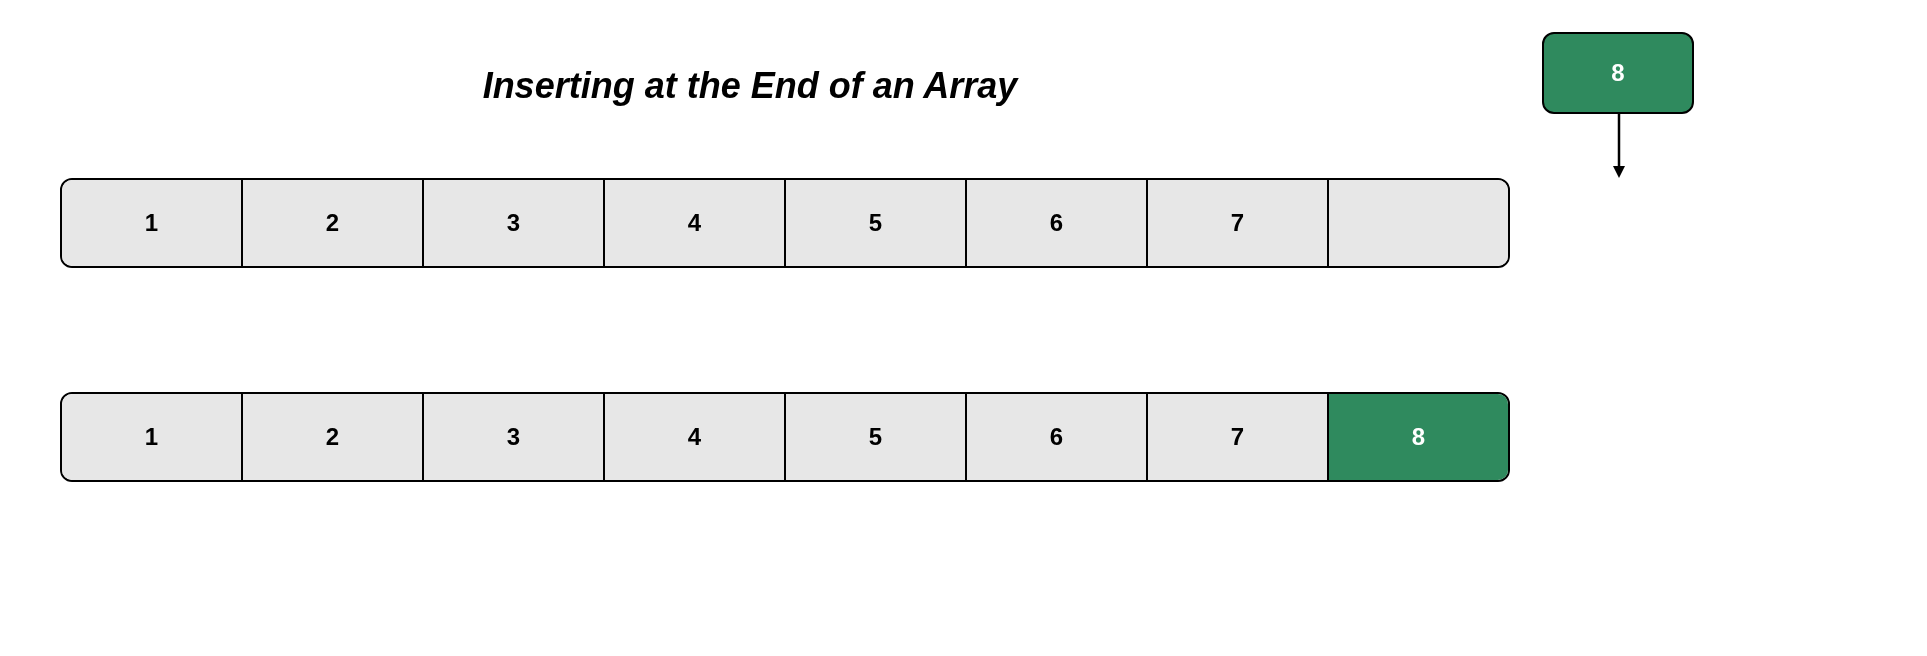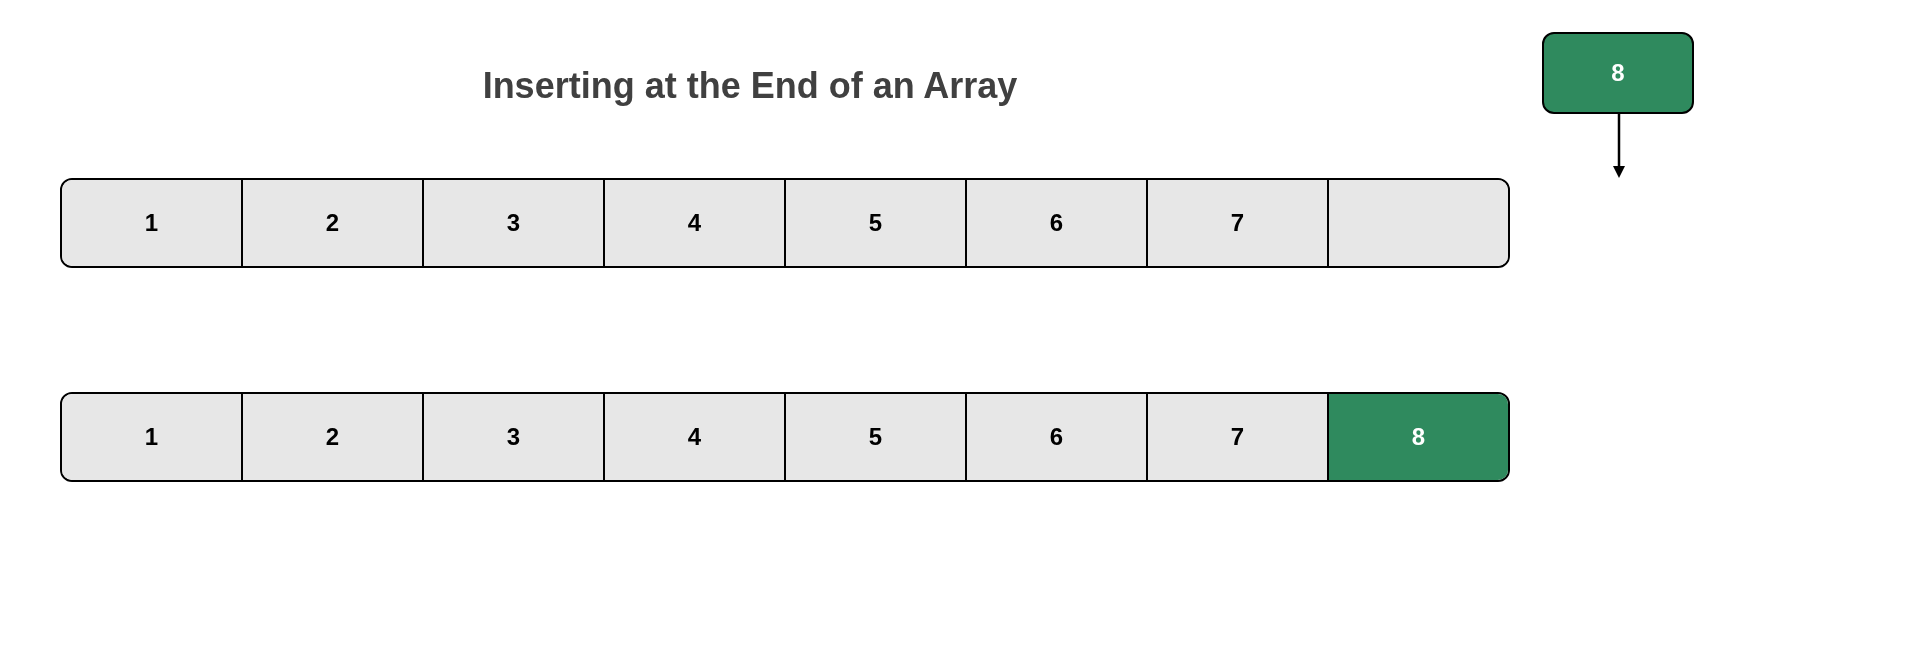--- a/index.html
+++ b/index.html
@@ -15,21 +15,22 @@
       position: relative;
     }
     .title {
       position: absolute;
       top: 65px;
       left: 0;
       width: 1500px;
       text-align: center;
       font-size: 36px;
       font-weight: 700;
-      color: #404040;
+      color: #000000;
+      font-style: italic;
     }
     .insert-box {
       position: absolute;
       top: 32px;
       left: 1542px;
       width: 152px;
       height: 82px;
       background: #2f8a5e;
       border: 2.5px solid #000;
       border-radius: 12px;

